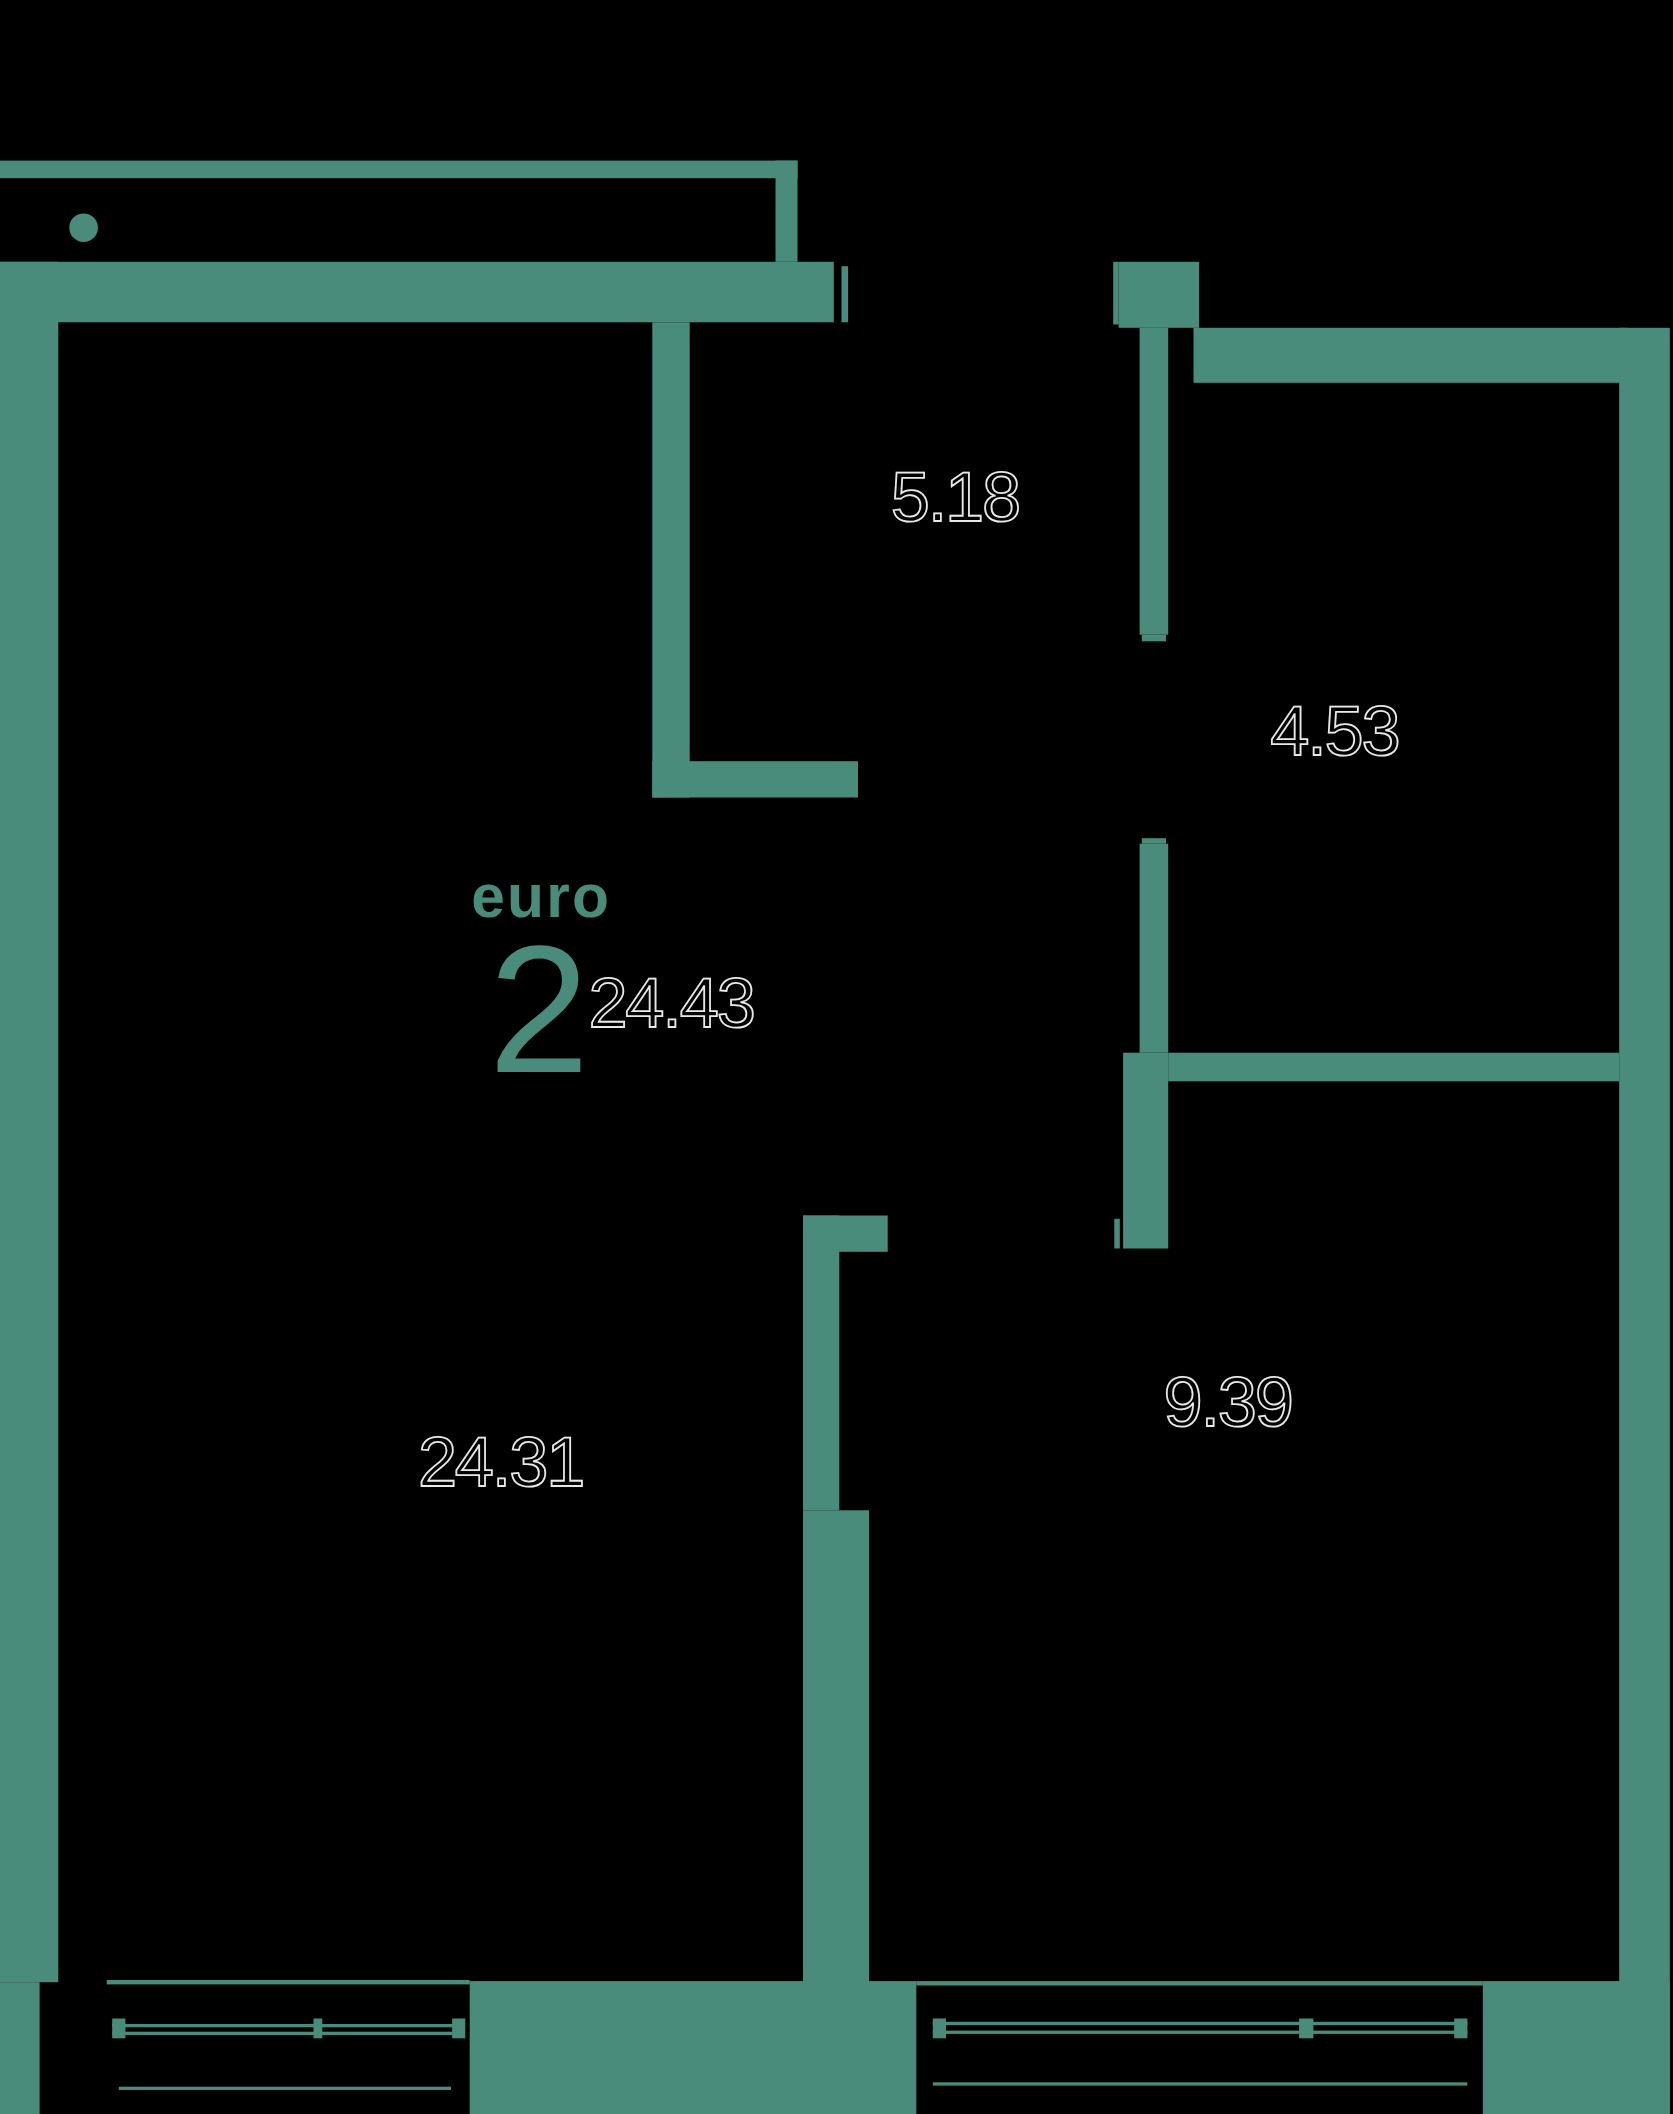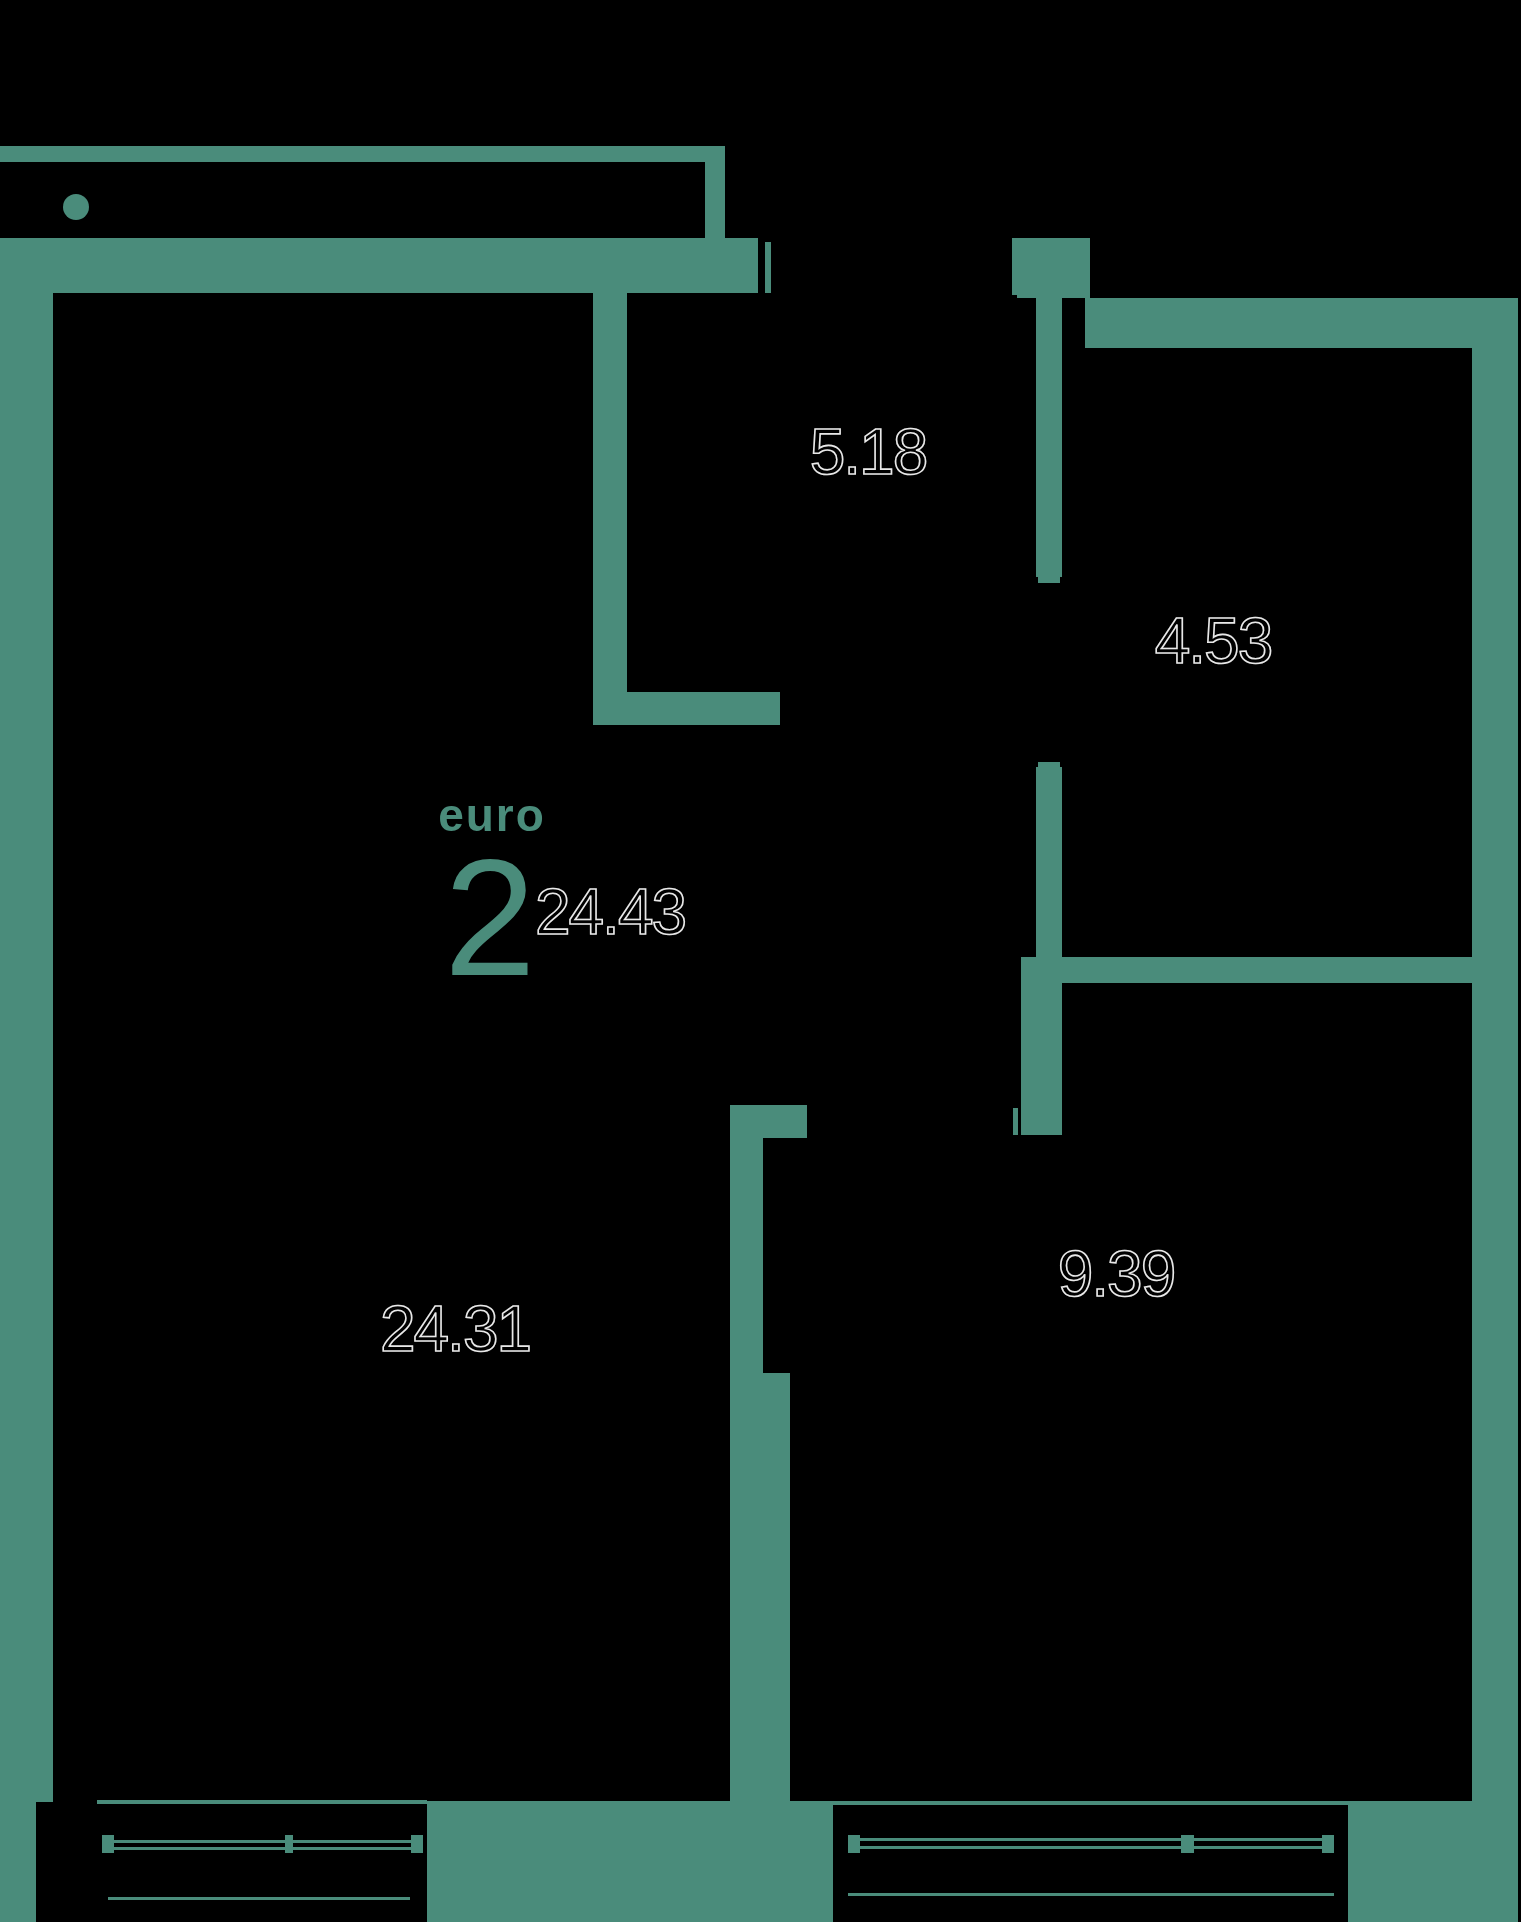--- a/index.html
+++ b/index.html
@@ -24,21 +24,21 @@
     font-size:64px;
     letter-spacing:-2px;
     color:var(--area-label-fill);
     -webkit-text-stroke:1.6px var(--area-label-outline);
     text-shadow:0 0 1px var(--area-label-outline);
     white-space:nowrap;
   }
   .unit-type{
     position:absolute;
     transform:translate(-50%,-50%);
-    font-size:46px;
+    font-size:55px;
     font-weight:600;
     letter-spacing:2px;
     color:var(--wall);
     white-space:nowrap;
   }
   .unit-rooms{
     position:absolute;
     transform:translate(-50%,-50%);
     font-size:165px;
     font-weight:400;
@@ -108,17 +108,17 @@
   <div class="w" style="left:848px;top:1835px;width:12px;height:18px"></div>
   <div class="w" style="left:1181px;top:1835px;width:13px;height:18px"></div>
   <div class="w" style="left:1322px;top:1835px;width:12px;height:18px"></div>
   <div class="w" style="left:848px;top:1893px;width:486px;height:3px"></div>
 
   <div class="unit-type" style="left:492px;top:815px">euro</div>
   <div class="unit-rooms" style="left:490px;top:918px">2</div>
   <div class="unit-area" style="left:610px;top:912px">24.43</div>
 
   <div class="area-label" style="left:868px;top:452px">5.18</div>
-  <div class="area-label" style="left:1213px;top:641px">4.53</div>
+  <div class="area-label" style="left:1213px;top:664px">4.53</div>
   <div class="area-label" style="left:1116px;top:1274px">9.39</div>
   <div class="area-label" style="left:455px;top:1329px">24.31</div>
 
 </div>
 
 </body></html>

